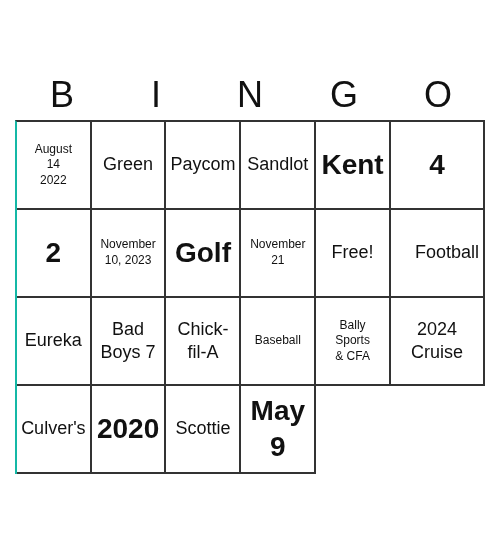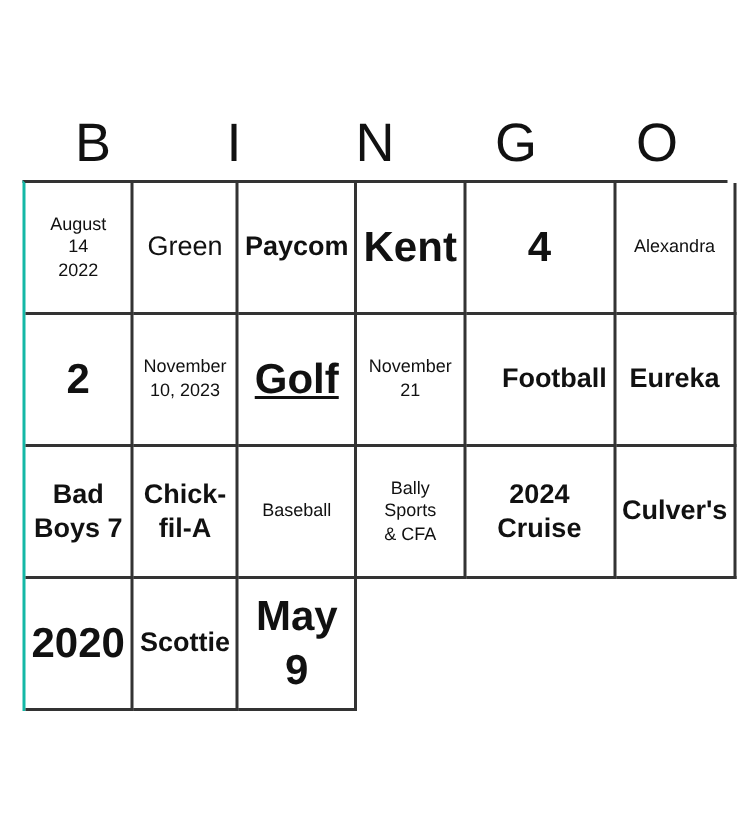--- a/index.html
+++ b/index.html
@@ -65,21 +65,21 @@
       font-weight: bold;
     }
 
     .cell-text.medium-large {
       font-size: 18px;
       font-weight: normal;
     }
 
     .cell-text.medium {
       font-size: 18px;
-      font-weight: bold;
+      font-weight: normal;
     }
 
     .cell-text.small {
       font-size: 12px;
     }
   </style>
 </head>
 <body>
 
 <div class="bingo-card">
@@ -96,41 +96,44 @@
 14
 2022</span>
       </div>
       <div class="cell">
         <span class="cell-text medium-large" style="white-space: pre-line;">Green</span>
       </div>
       <div class="cell">
         <span class="cell-text medium" style="white-space: pre-line;">Paycom</span>
       </div>
       <div class="cell">
+        <span class="cell-text medium" style="white-space: pre-line;">Sandlot</span>
+      </div>
+      <div class="cell">
         <span class="cell-text large" style="white-space: pre-line;">Kent</span>
       </div>
       <div class="cell">
         <span class="cell-text large" style="white-space: pre-line;">4</span>
-      </div>
-      <div class="cell">
-        <span class="cell-text small" style="white-space: pre-line;">Alexandra</span>
       </div>
       <div class="cell">
         <span class="cell-text large" style="white-space: pre-line;">2</span>
       </div>
       <div class="cell">
         <span class="cell-text small" style="white-space: pre-line;">November
 10, 2023</span>
       </div>
       <div class="cell">
-        <span class="cell-text large" style="white-space: pre-line; text-decoration: underline;">Golf</span>
+        <span class="cell-text large" style="white-space: pre-line;">Golf</span>
       </div>
       <div class="cell">
         <span class="cell-text small" style="white-space: pre-line;">November
 21</span>
+      </div>
+      <div class="cell">
+        <span class="cell-text medium-large" style="white-space: pre-line;">Free!</span>
       </div>
       <div class="cell">
         <span class="cell-text medium" style="white-space: pre-line; margin-left: 20px;">Football</span>
       </div>
       <div class="cell">
         <span class="cell-text medium" style="white-space: pre-line; text-align: center;">Eureka</span>
       </div>
       <div class="cell">
         <span class="cell-text medium" style="white-space: pre-line;">Bad
 Boys 7</span>

